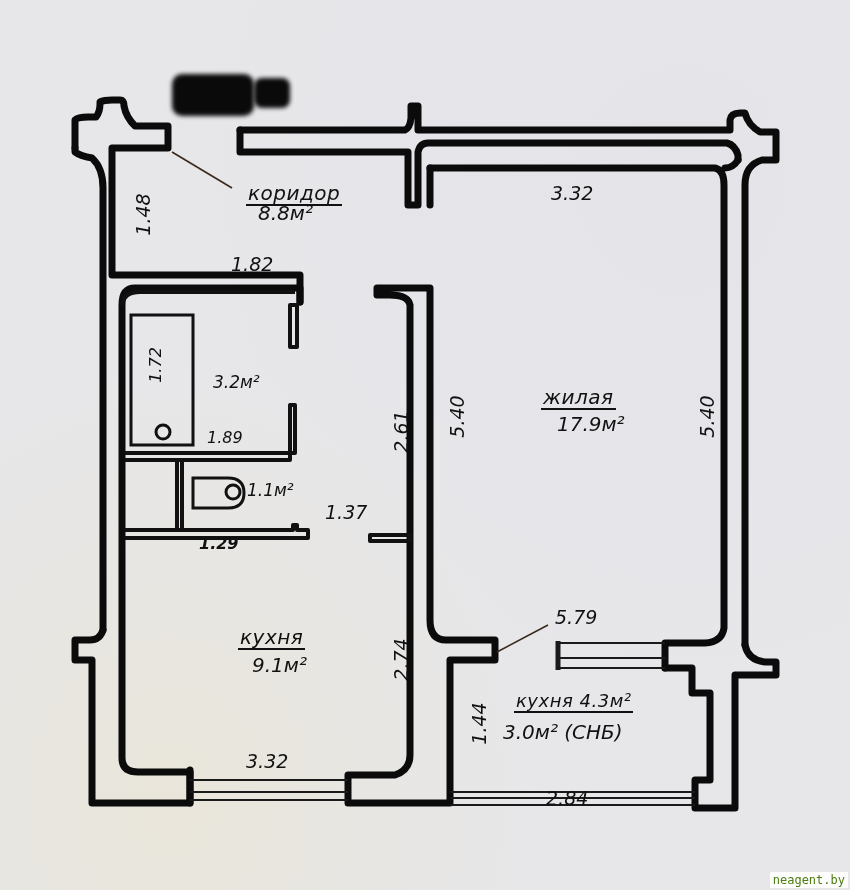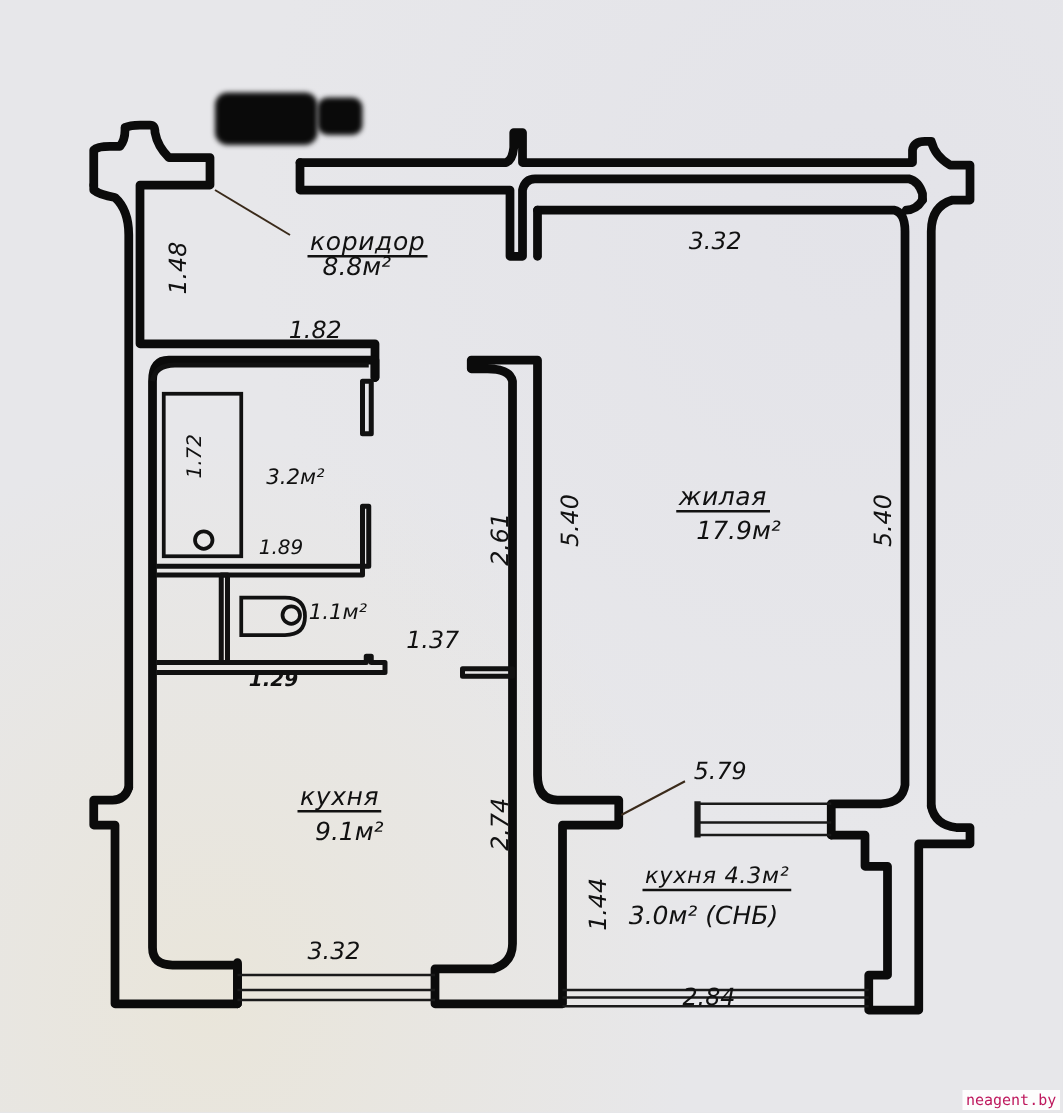--- a/index.html
+++ b/index.html
@@ -84,21 +84,21 @@
     .redact {
       position: absolute;
       background: #0a0a0a;
       filter: blur(2px);
     }
     .watermark {
       position: absolute;
       right: 2px;
       bottom: 2px;
       background: #fdfdfd;
-      color: #be185d;
+      color: #4d7c0f;
       font-family: "DejaVu Sans Mono", monospace;
       font-size: 12px;
       padding: 1px 3px;
     }
   </style>
 </head>
 <body>
 
 <div class="paper"></div>
 

